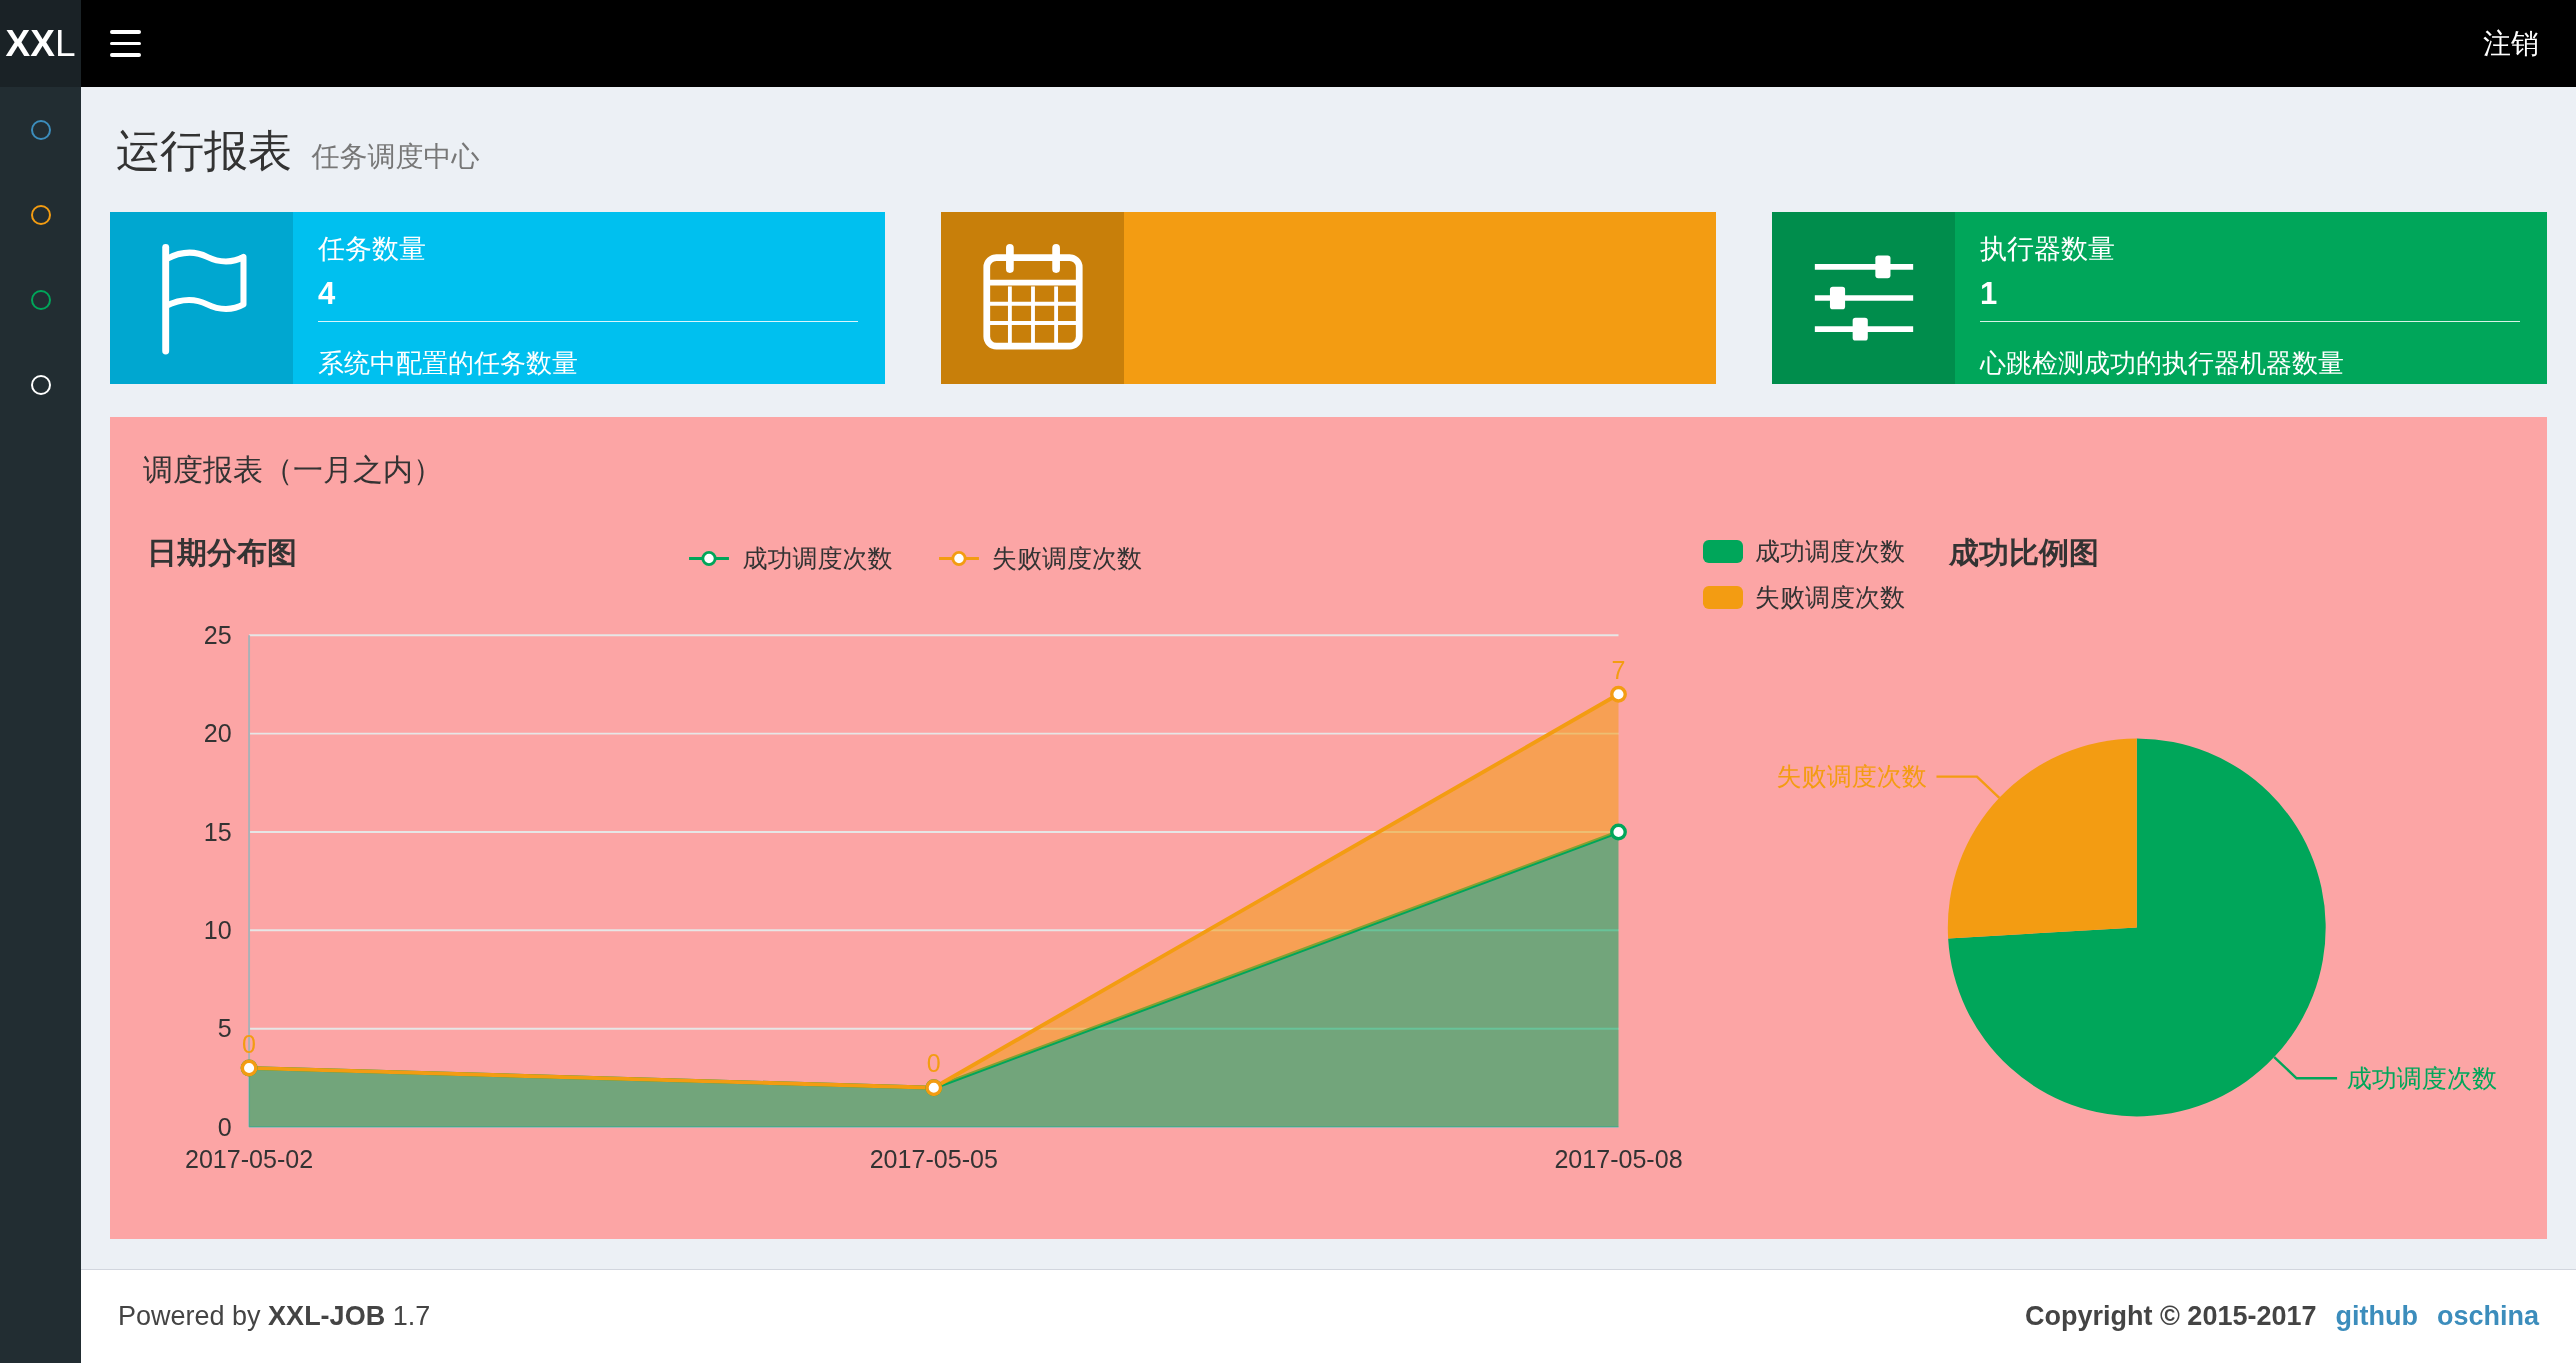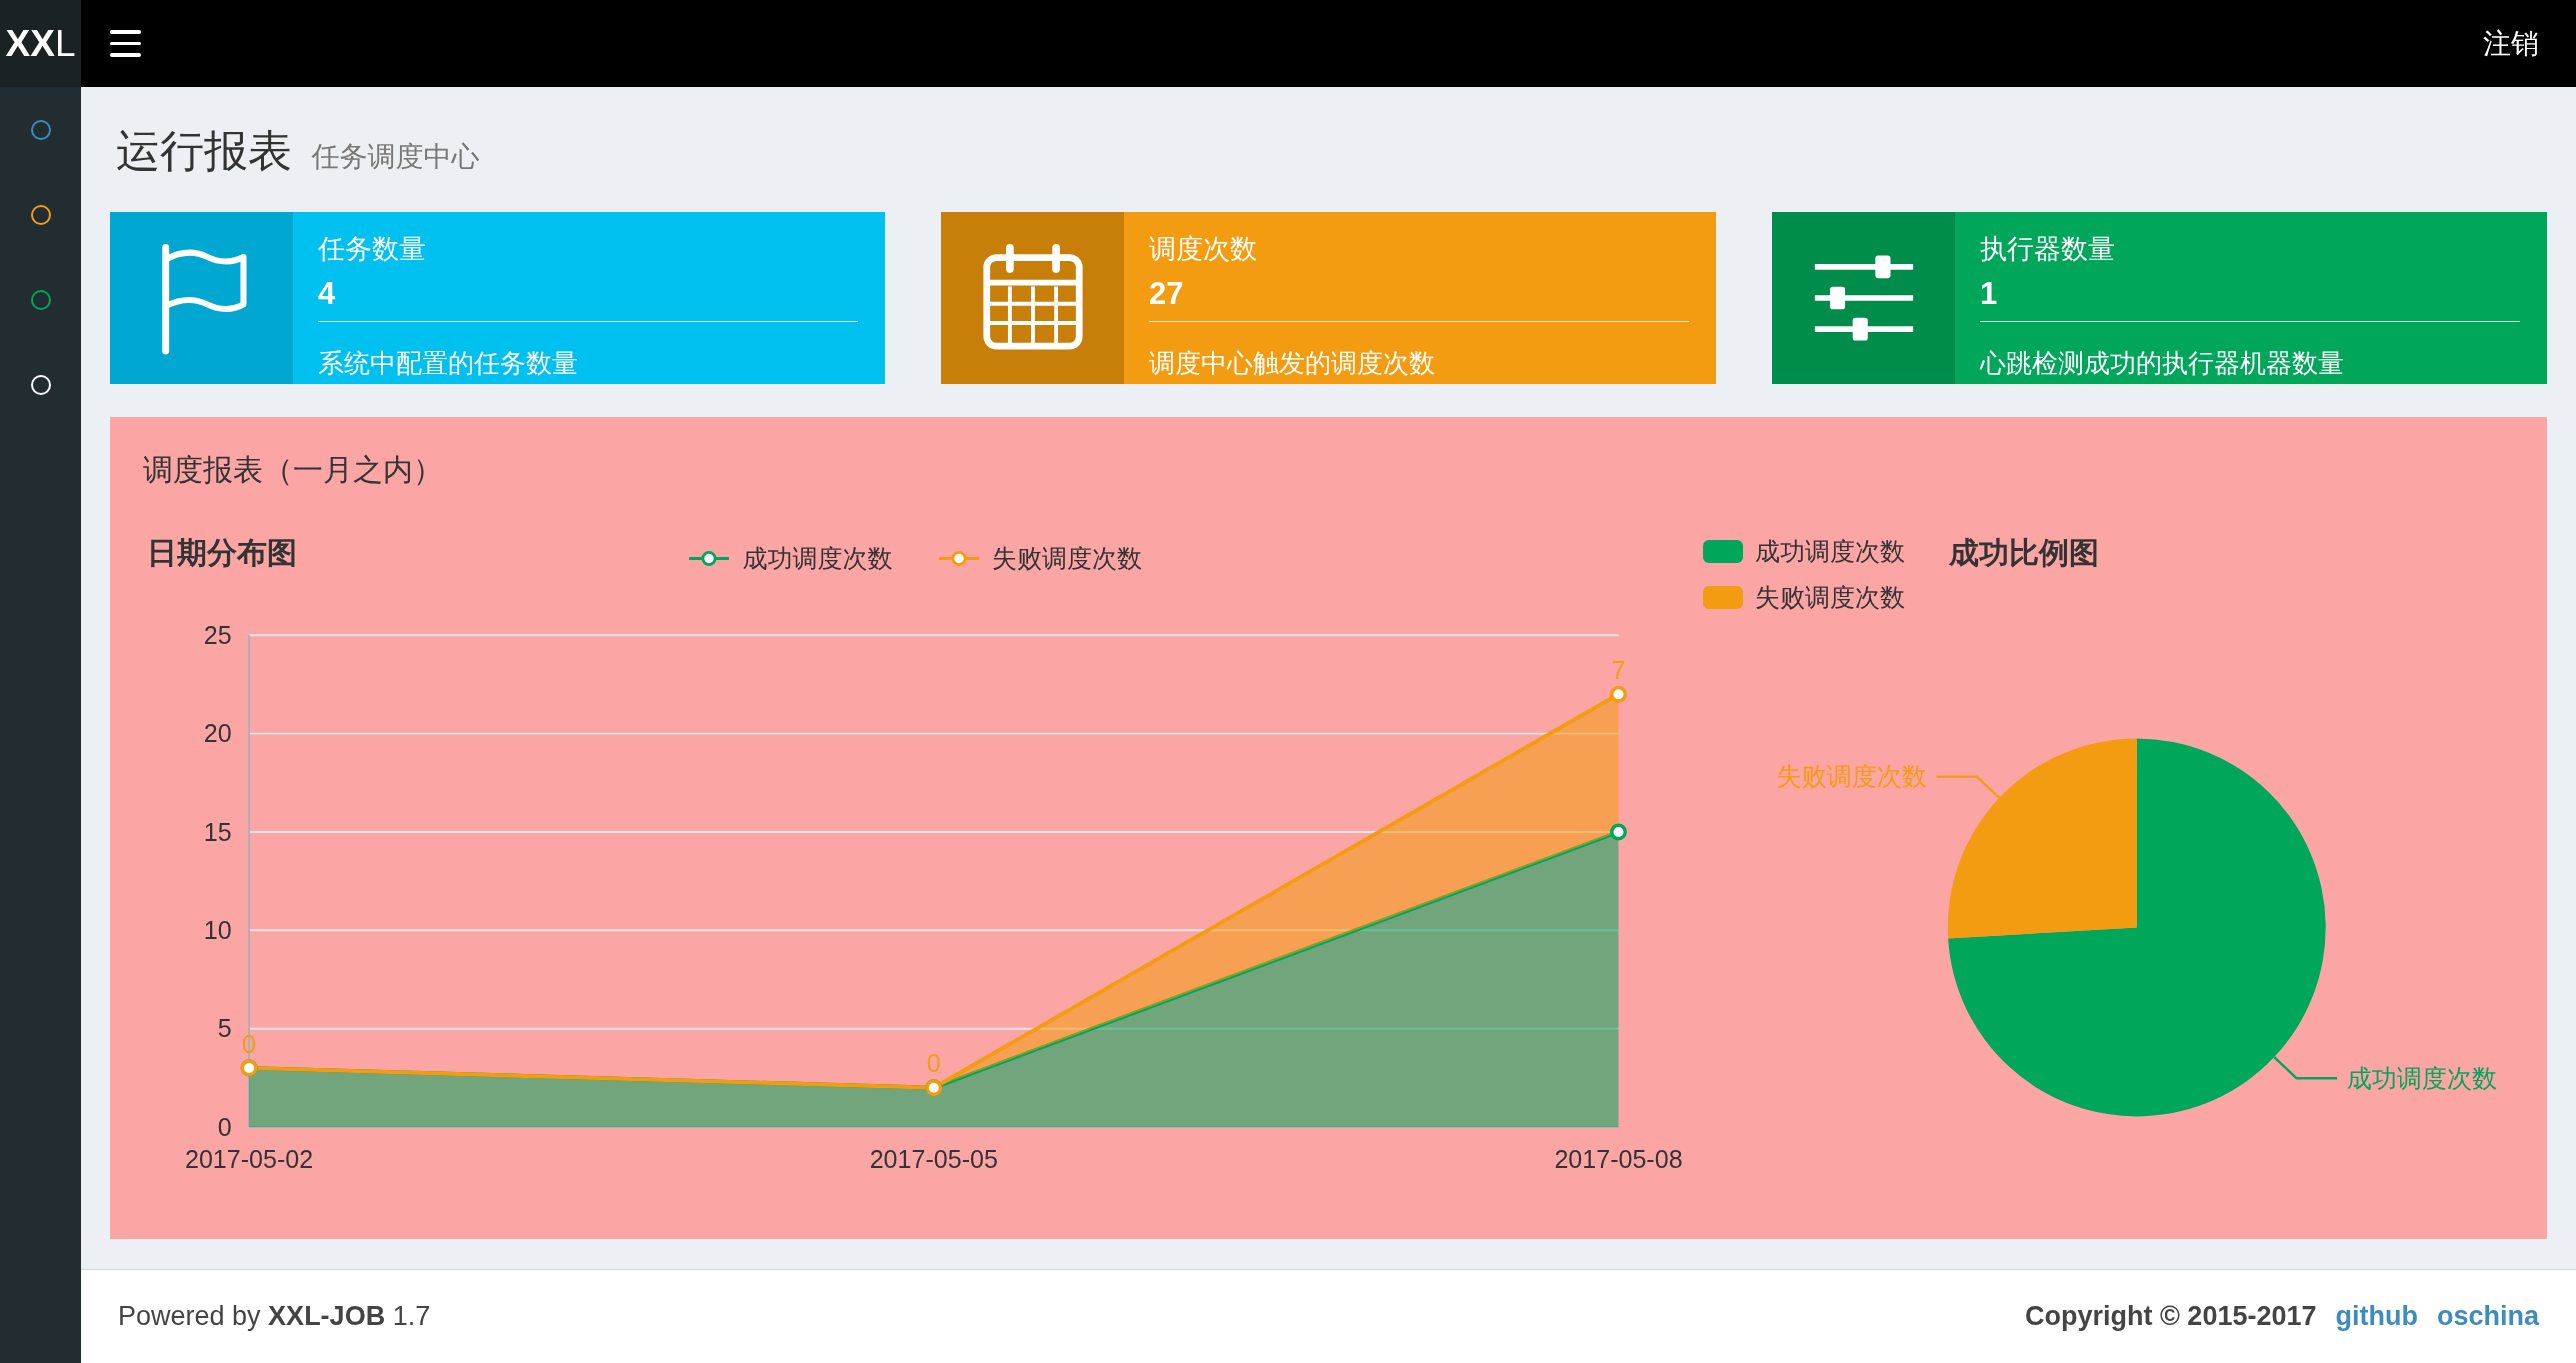--- a/index.html
+++ b/index.html
@@ -128,26 +128,20 @@
             <rect x="6" y="14" width="96" height="92" rx="10" fill="none" stroke="#fff" stroke-width="7"></rect>
             <line x1="30" y1="4" x2="30" y2="26" stroke="#fff" stroke-width="8" stroke-linecap="round"></line>
             <line x1="78" y1="4" x2="78" y2="26" stroke="#fff" stroke-width="8" stroke-linecap="round"></line>
             <line x1="8" y1="40" x2="100" y2="40" stroke="#fff" stroke-width="6"></line>
             <line x1="30" y1="44" x2="30" y2="104" stroke="#fff" stroke-width="4"></line>
             <line x1="54" y1="44" x2="54" y2="104" stroke="#fff" stroke-width="4"></line>
             <line x1="78" y1="44" x2="78" y2="104" stroke="#fff" stroke-width="4"></line>
             <line x1="8" y1="62" x2="100" y2="62" stroke="#fff" stroke-width="4"></line>
             <line x1="8" y1="82" x2="100" y2="82" stroke="#fff" stroke-width="4"></line>
           </svg>
-        </div>
-        <div class="info-box-content">
-          <div class="ib-title">调度次数</div>
-          <div class="ib-value">27</div>
-          <div class="ib-divider"></div>
-          <div class="ib-desc">调度中心触发的调度次数</div>
         </div>
       </div>
 
       <div class="info-box" style="background: rgb(0, 166, 90);">
         <div class="info-box-icon" style="background: rgb(0, 141, 76);">
           <svg width="114" height="104" viewBox="0 0 120 110">
             <line x1="8" y1="22" x2="112" y2="22" stroke="#fff" stroke-width="6"></line>
             <rect x="72" y="10" width="16" height="24" rx="3" fill="#fff"></rect>
             <line x1="8" y1="55" x2="112" y2="55" stroke="#fff" stroke-width="6"></line>
             <rect x="24" y="43" width="16" height="24" rx="3" fill="#fff"></rect>

